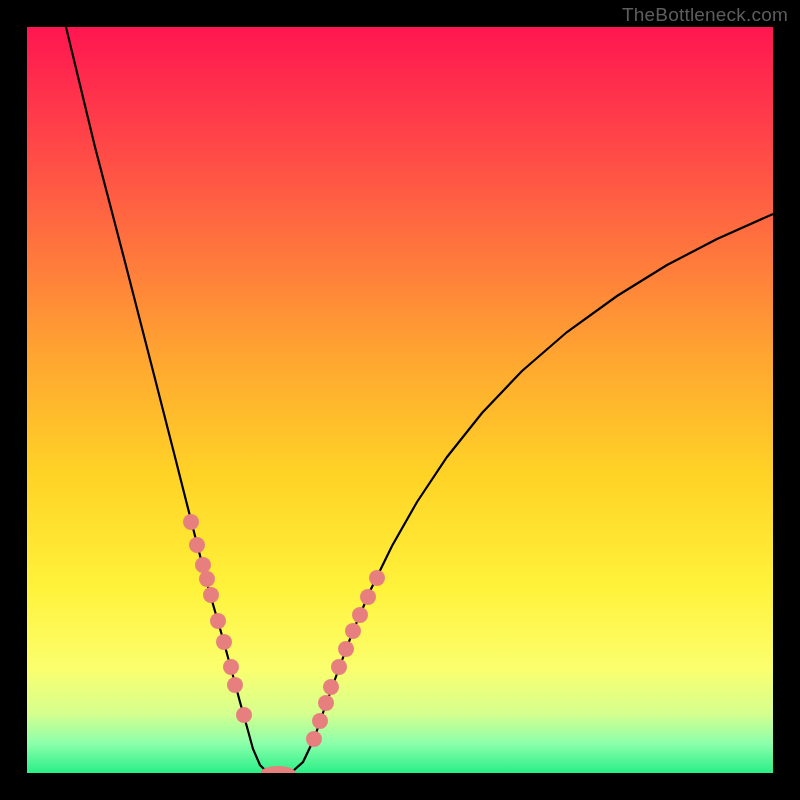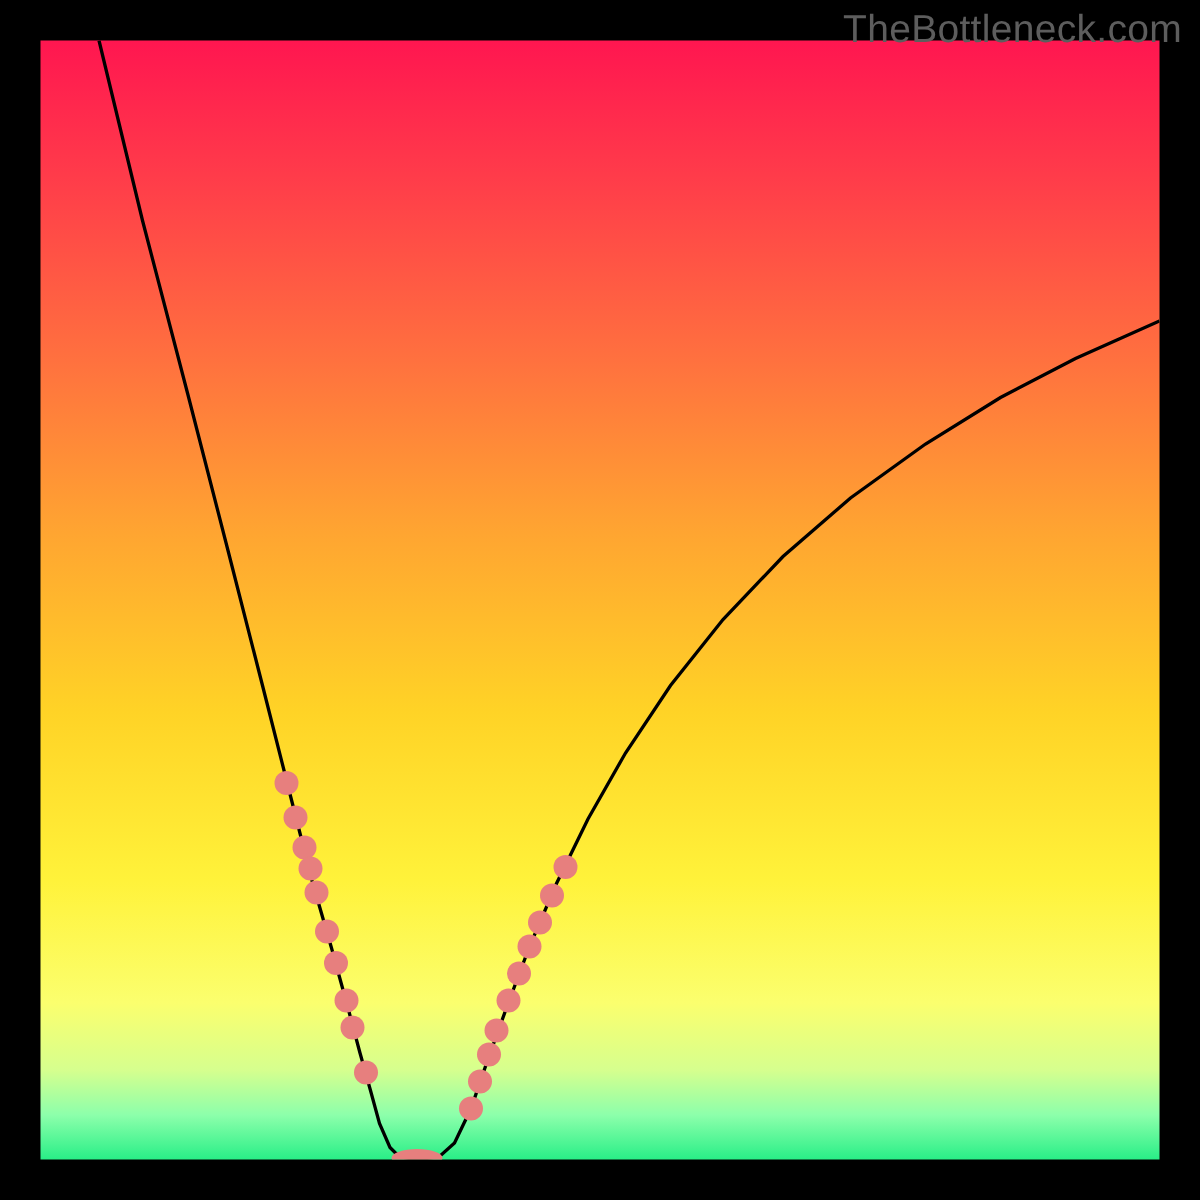--- a/index.html
+++ b/index.html
@@ -26,21 +26,21 @@
       #fbff6e 86%,
       #d6ff8e 92%,
       #8dffab 96%,
       #29ef87 100%);
   }
   .watermark {
     position: absolute;
     top: 4px;
     right: 12px;
     font-family: Arial, Helvetica, sans-serif;
-    font-size: 26px;
+    font-size: 19px;
     font-weight: 500;
     color: #5d5d5d;
     letter-spacing: 0.2px;
     user-select: none;
   }
   svg.curve {
     position: absolute;
     left: 0;
     top: 0;
     width: 746px;

